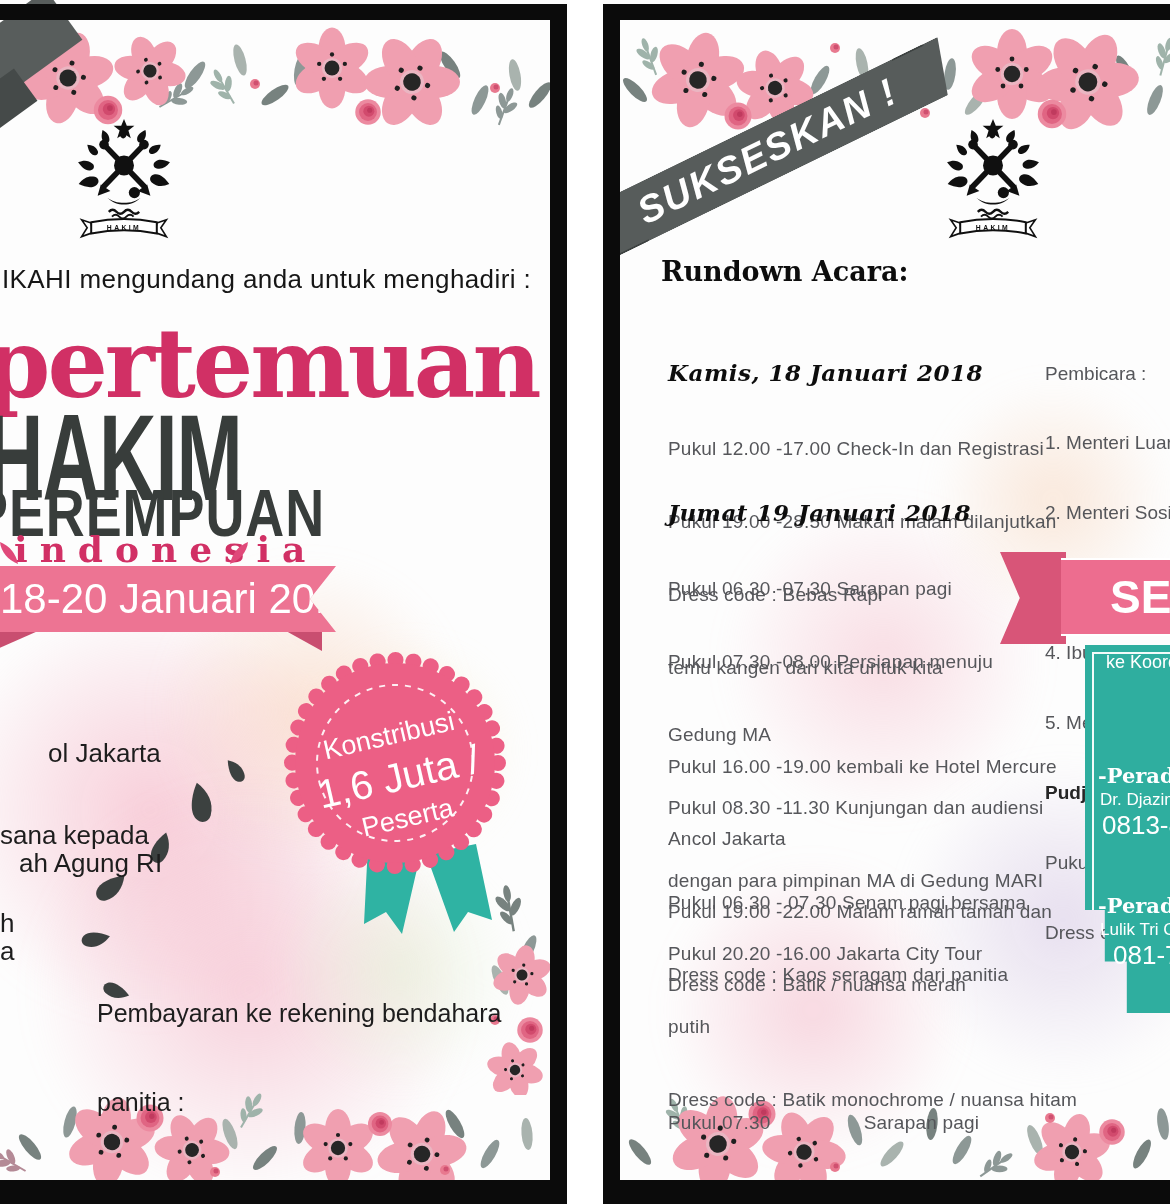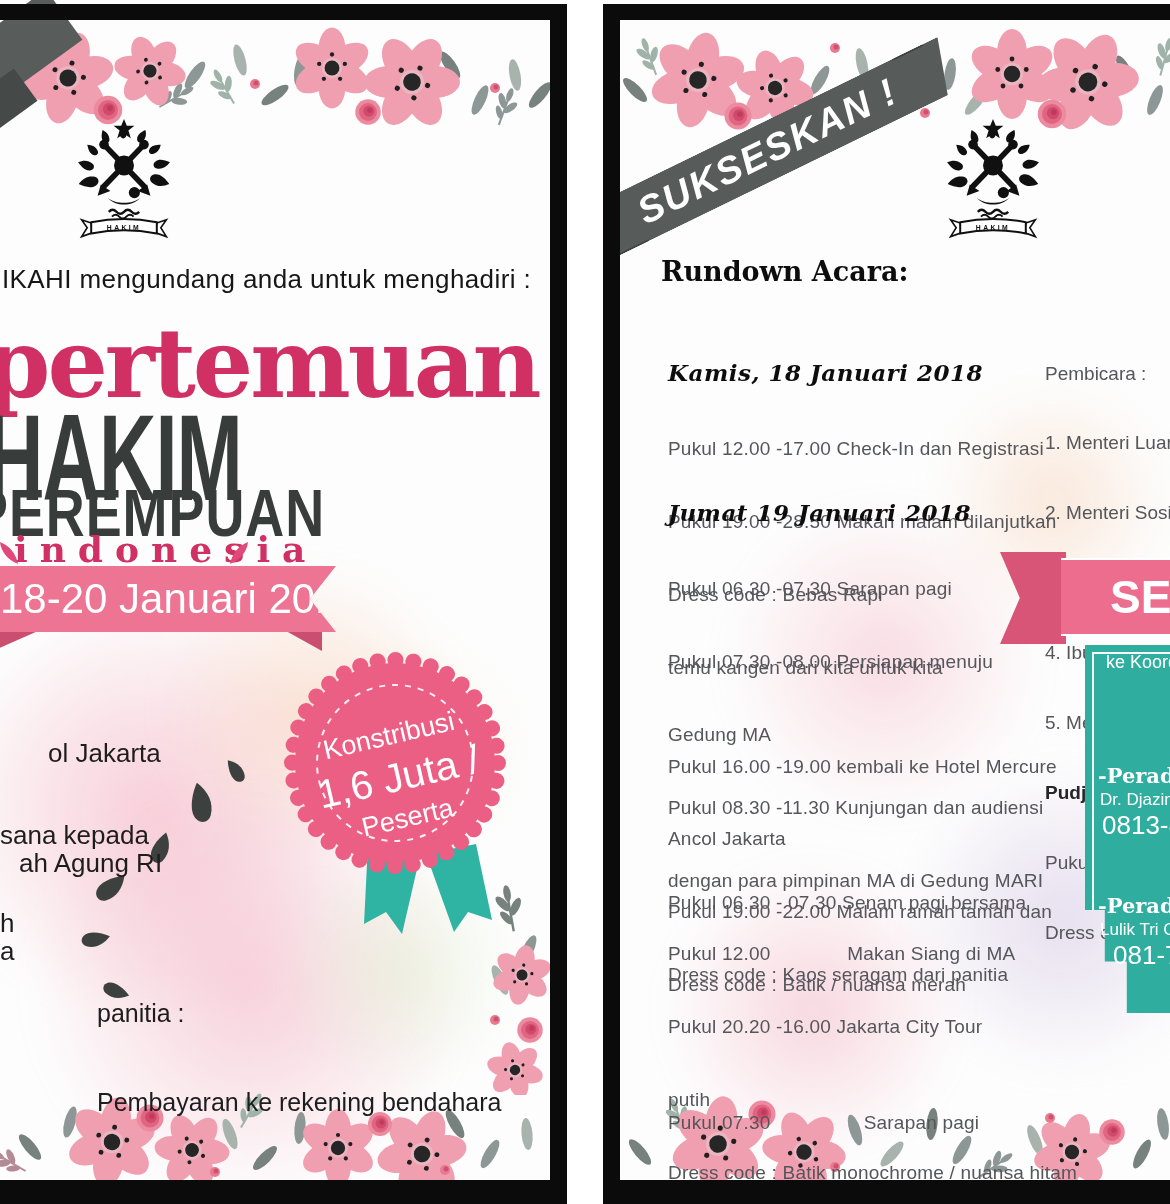--- a/index.html
+++ b/index.html
@@ -241,22 +241,22 @@
       <use href="#sym-drop" transform="translate(236 30) rotate(-40) scale(0.8)"></use>
     </svg>
 
     <div class="tx frag" style="left:0;top:738px;padding-left:48px;">ol Jakarta</div>
     <div class="tx frag" style="left:0;top:820px;">sana kepada</div>
     <div class="tx frag" style="left:0;top:848px;margin-left:19px;">ah Agung RI</div>
     <div class="tx frag" style="left:0;top:908px;">h</div>
     <div class="tx frag" style="left:0;top:936px;">a</div>
 
     <div class="tx pay" style="left:97px;top:940px;">
+      <div>Pembayaran ke rekening bendahara</div>
       <div>panitia :</div>
-      <div>Pembayaran ke rekening bendahara</div>
       <div>No rek. 0509 01043 872 507</div>
       
       
     </div>
 
     <div class="frame" style="left:0;top:4px;width:567px;height:16px;"></div>
     <div class="frame" style="left:550px;top:4px;width:17px;height:1196px;"></div>
     <div class="frame" style="left:0;top:1180px;width:567px;height:24px;"></div>
   </div>
 
@@ -329,21 +329,20 @@
       <div>temu kangen dari kita untuk kita</div>
     </div>
 
     <div class="tx rd" style="left:65px;top:452px;">
       <div class="rd-date">Jumat 19 Januari 2018</div>
       <div>Pukul 06.30 -07.30 Sarapan pagi</div>
       <div>Pukul 07.30 -08.00 Persiapan menuju</div>
       <div>Gedung MA</div>
       <div>Pukul 08.30 -11.30 Kunjungan dan audiensi</div>
       <div>dengan para pimpinan MA di Gedung MARI</div>
-      <div>Pukul 12.00              Makan Siang di MA</div>
       <div>Pukul 20.20 -16.00 Jakarta City Tour</div>
       <div>putih</div>
       <div>Dress code : Batik monochrome / nuansa hitam</div>
     </div>
 
     <div class="tx rd" style="left:65px;top:706px;">
       <div>Pukul 16.00 -19.00 kembali ke Hotel Mercure</div>
       <div>Ancol Jakarta</div>
       <div>Pukul 19.00 -22.00 Malam ramah tamah dan</div>
       <div>Dress code : Batik / nuansa merah</div>

